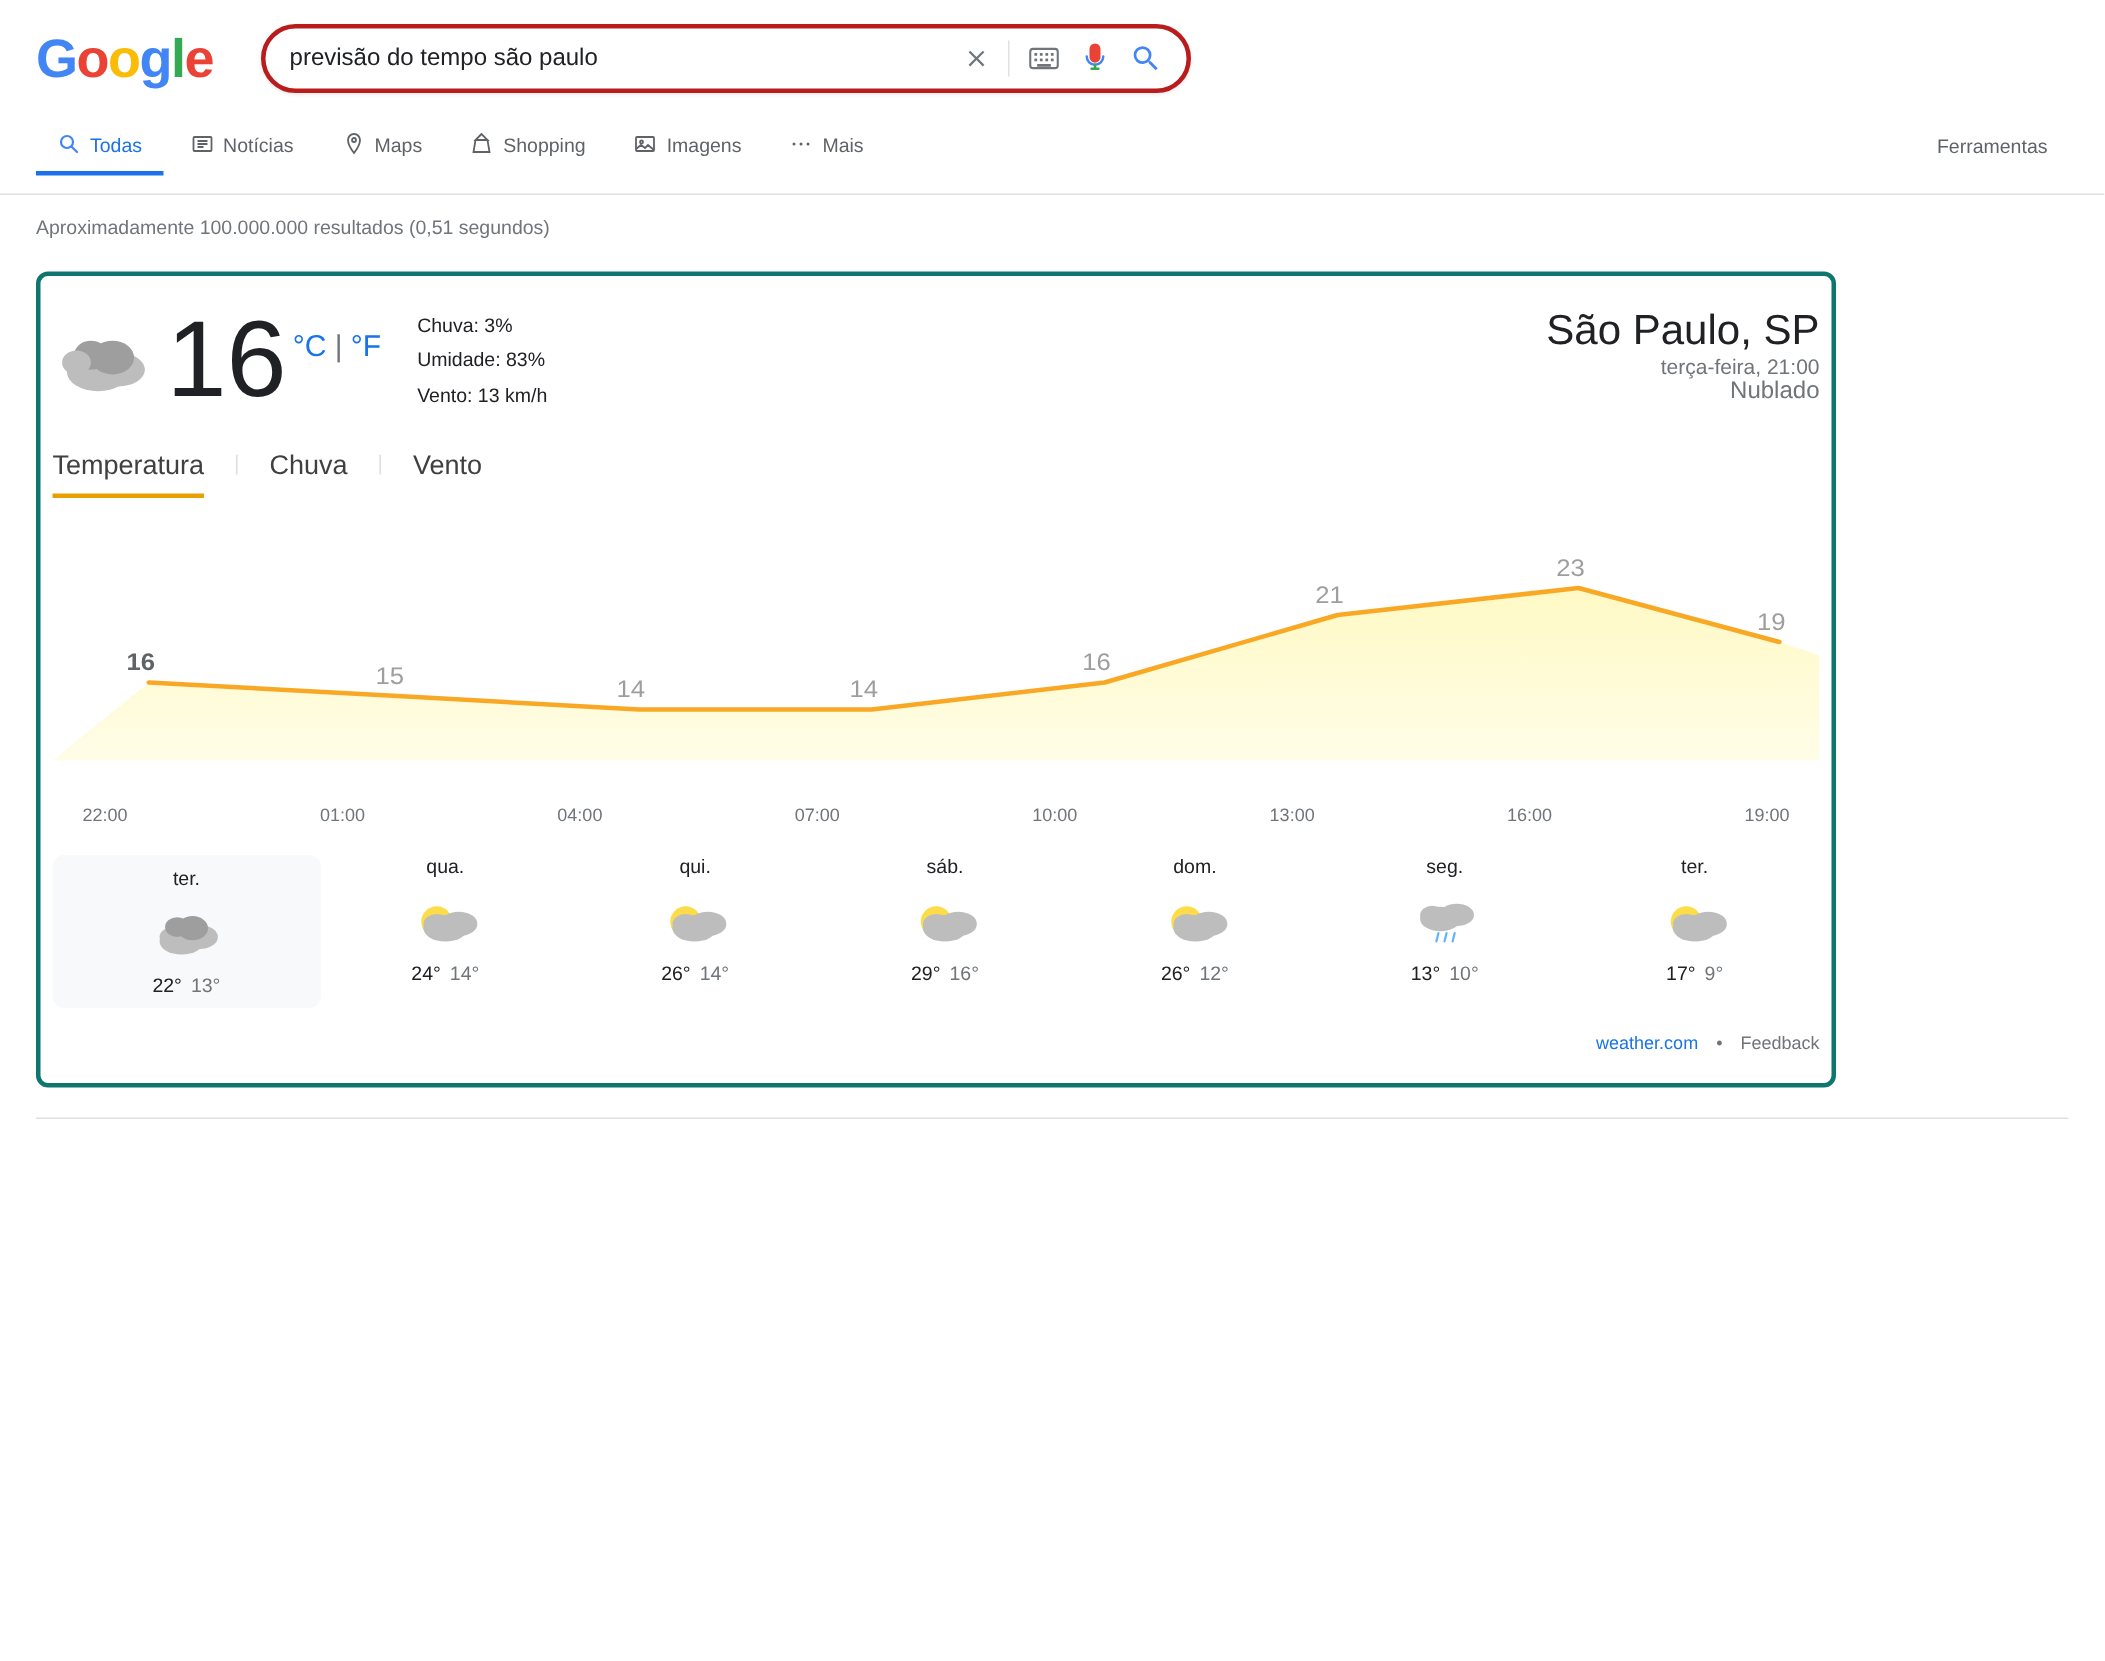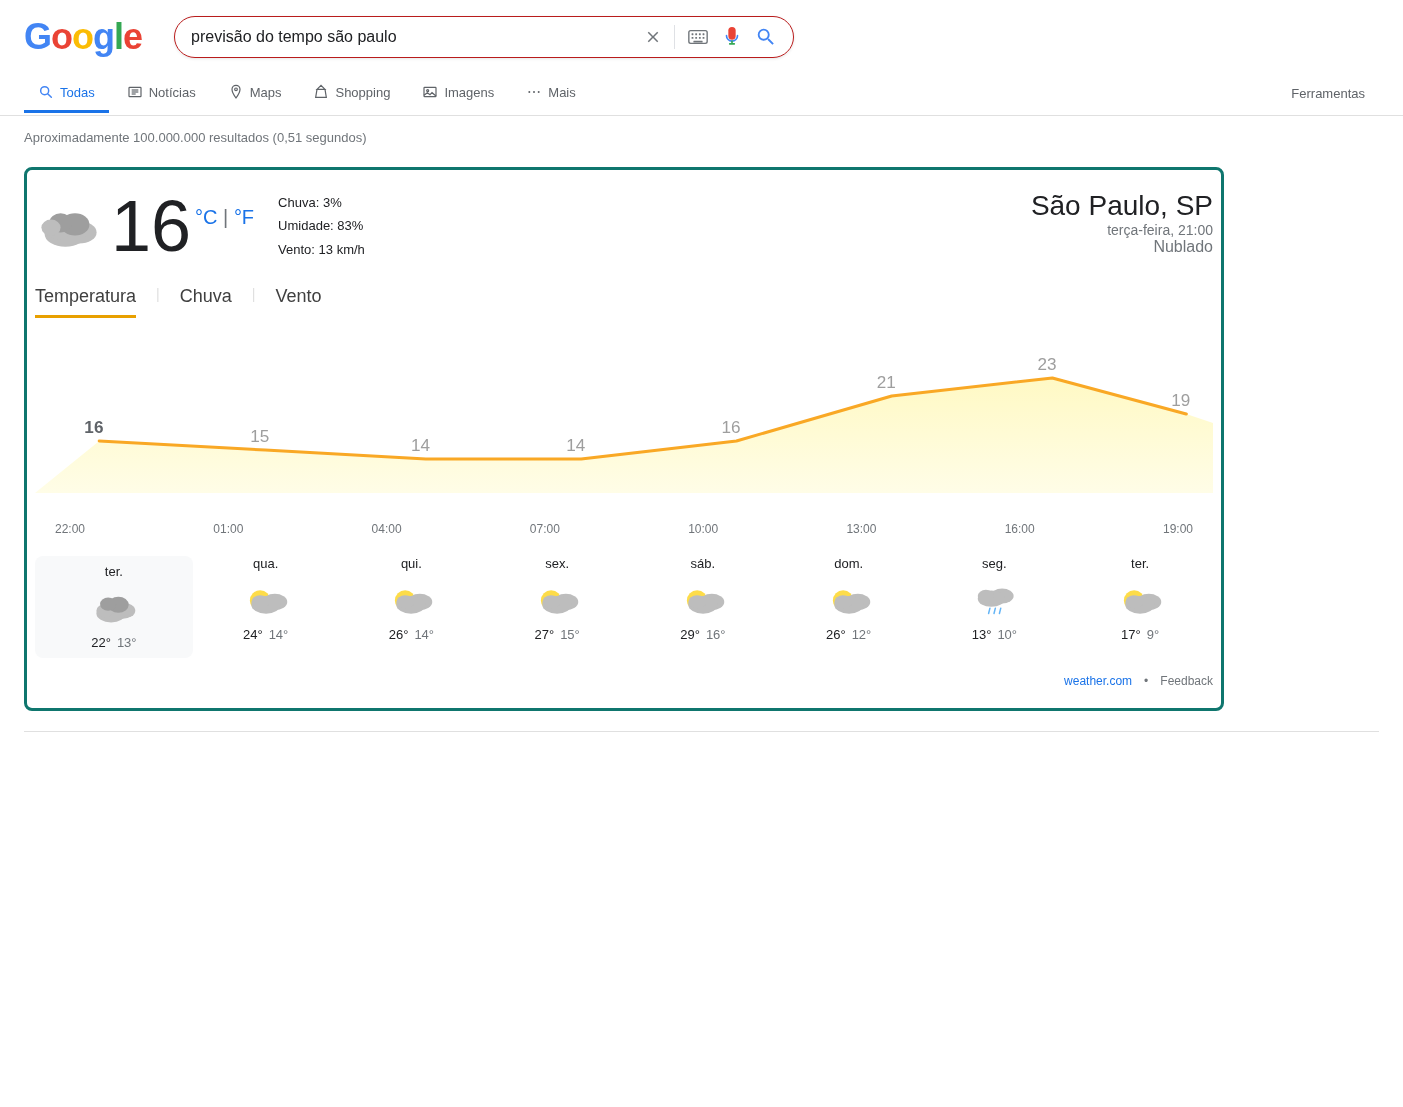--- a/index.html
+++ b/index.html
@@ -29,21 +29,21 @@
       margin-right: 12px;
     }
     .g-blue { color: #4285F4; }
     .g-red { color: #EA4335; }
     .g-yellow { color: #FBBC05; }
     .g-green { color: #34A853; }
 
     .search-bar {
       display: flex;
       align-items: center;
-      border: 1px solid #b91c1c;
+      border: 3px solid #b91c1c;
       border-radius: 24px;
       padding: 8px 16px;
       width: 620px;
       box-shadow: 0 1px 3px rgba(0,0,0,0.1);
       gap: 10px;
       justify-content: center;
     }
     .search-input {
       flex: 1;
       border: none;
@@ -62,21 +62,21 @@
       align-items: center;
       justify-content: center;
       background: none;
       border: none;
     }
 
     
     .nav-tabs {
       display: flex;
       align-items: center;
-      padding: 8px 24px 2px 24px;
+      padding: 8px 24px 12px 24px;
       border-bottom: 1px solid #e0e0e0;
       gap: 4px;
       margin-top: 8px;
     }
     .nav-tab {
       display: flex;
       align-items: center;
       gap: 6px;
       padding: 10px 14px;
       font-size: 13px;
@@ -492,33 +492,20 @@
         <ellipse cx="42" cy="34" rx="17" ry="11" fill="#bdbdbd"></ellipse>
         <ellipse cx="30" cy="38" rx="20" ry="12" fill="#bdbdbd"></ellipse>
         <ellipse cx="22" cy="34" rx="12" ry="9" fill="#bdbdbd"></ellipse>
       </svg>
       <div class="day-temps">
         <span class="day-high">26°</span>
         <span class="day-low">14°</span>
       </div>
     </div>
 
-    <div class="day-item">
-      <span class="day-label">sex.</span>
-      <svg width="44" height="44" viewBox="0 0 60 60">
-        <circle cx="22" cy="32" r="14" fill="#FDD835" opacity="0.9"></circle>
-        <ellipse cx="42" cy="34" rx="17" ry="11" fill="#bdbdbd"></ellipse>
-        <ellipse cx="30" cy="38" rx="20" ry="12" fill="#bdbdbd"></ellipse>
-        <ellipse cx="22" cy="34" rx="12" ry="9" fill="#bdbdbd"></ellipse>
-      </svg>
-      <div class="day-temps">
-        <span class="day-high">27°</span>
-        <span class="day-low">15°</span>
-      </div>
-    </div>
 
     <div class="day-item">
       <span class="day-label">sáb.</span>
       <svg width="44" height="44" viewBox="0 0 60 60">
         <circle cx="22" cy="32" r="14" fill="#FDD835" opacity="0.9"></circle>
         <ellipse cx="42" cy="34" rx="17" ry="11" fill="#bdbdbd"></ellipse>
         <ellipse cx="30" cy="38" rx="20" ry="12" fill="#bdbdbd"></ellipse>
         <ellipse cx="22" cy="34" rx="12" ry="9" fill="#bdbdbd"></ellipse>
       </svg>
       <div class="day-temps">

